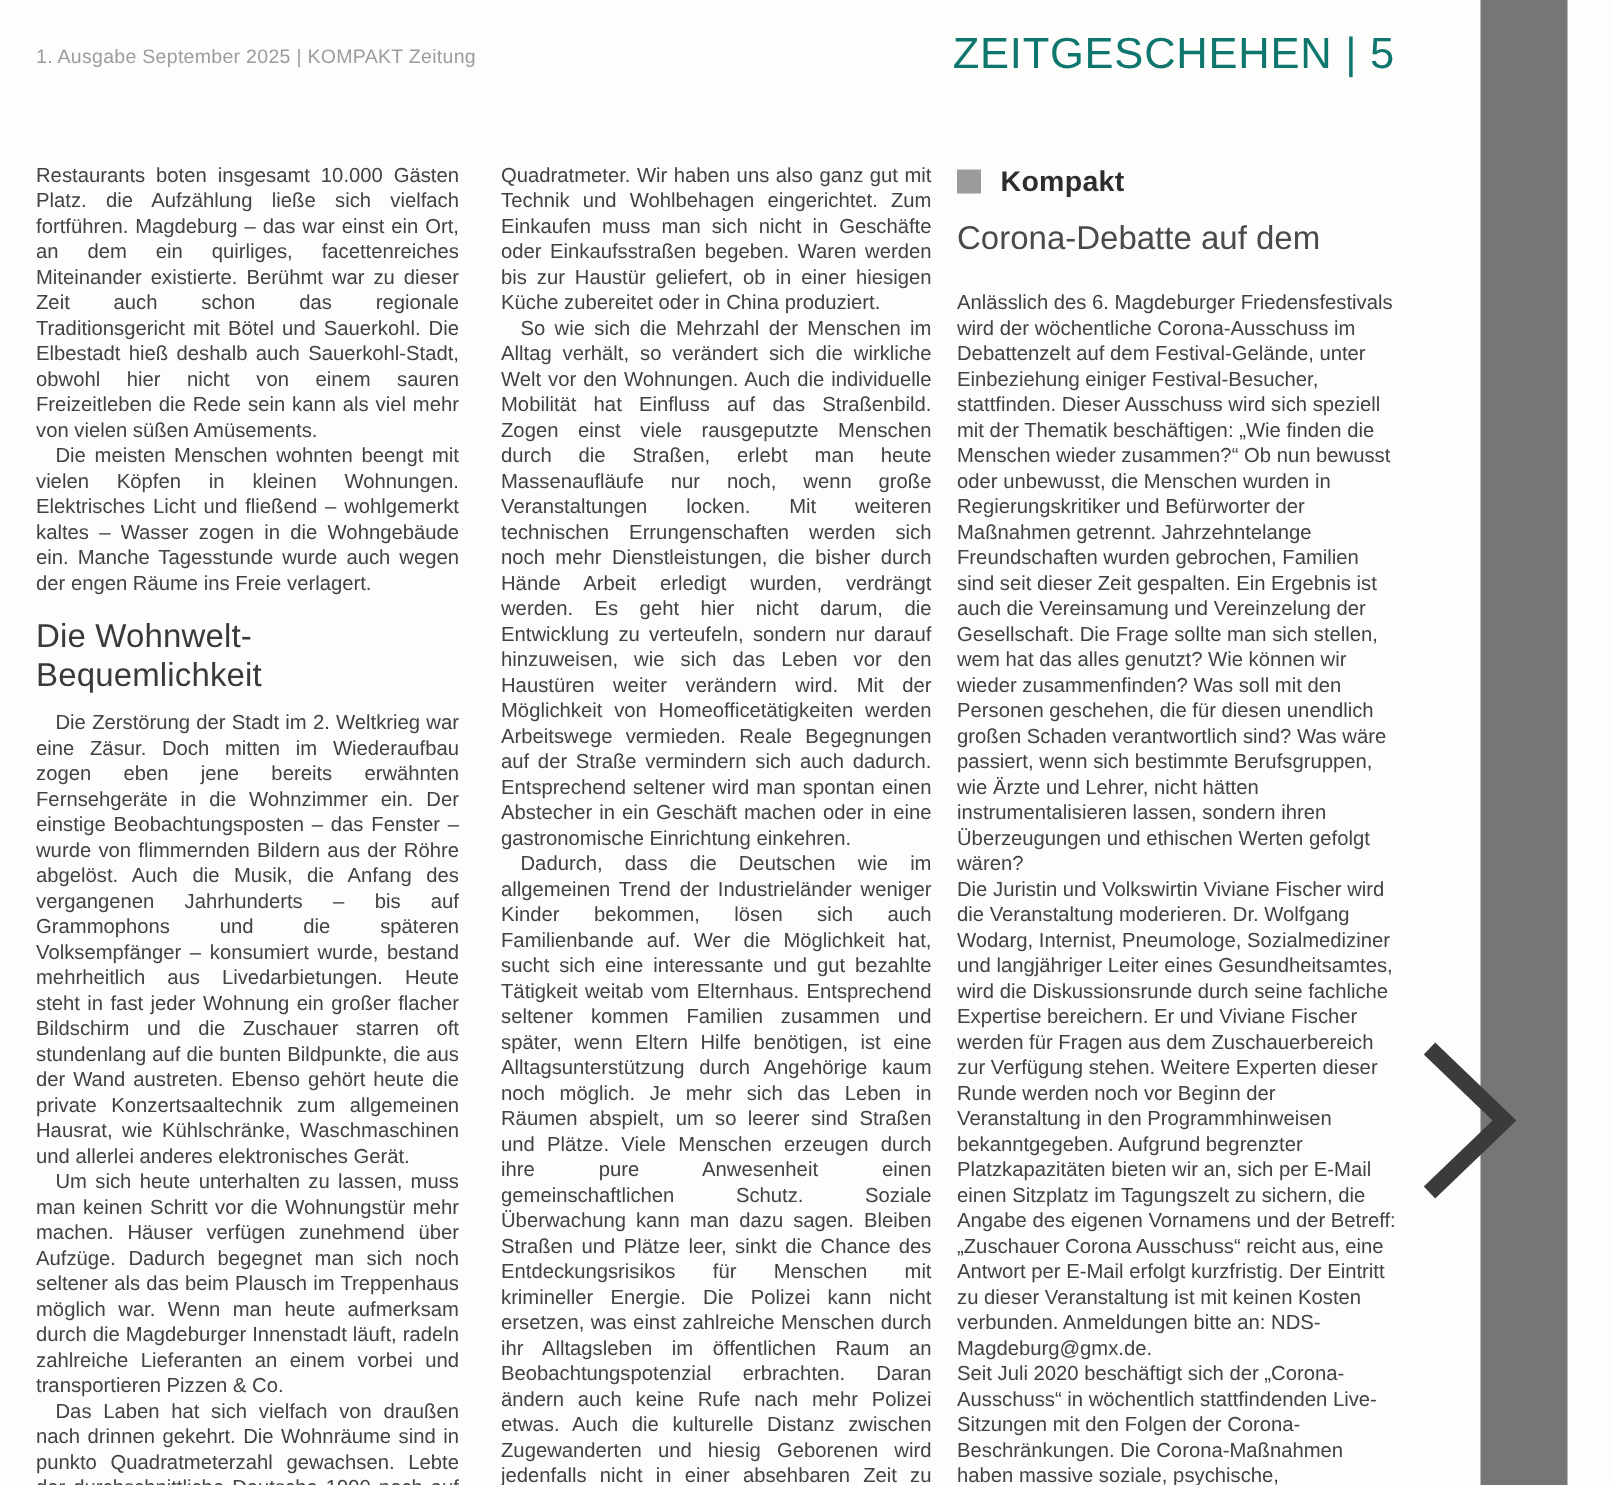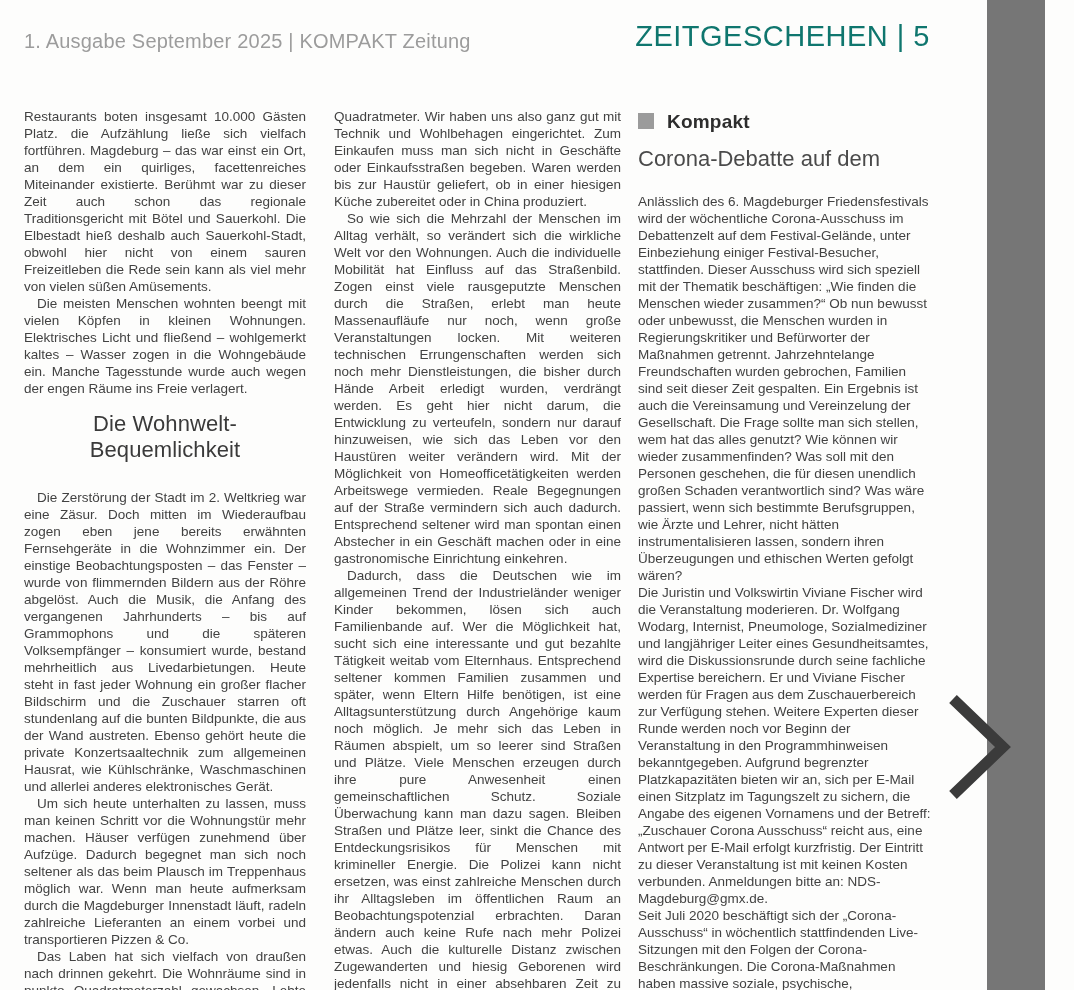--- a/index.html
+++ b/index.html
@@ -7,21 +7,21 @@
     width:1074px;height:990px;position:relative;overflow:hidden;
     background:#fdfdfc;
     font-family:"Liberation Sans","DejaVu Sans",sans-serif;
     -webkit-font-smoothing:antialiased;
   }
   .page{position:absolute;inset:0;}
 
   
   .issue-label{
     position:absolute;left:24px;top:30px;
-    font-size:20px;color:#9c9c9c;letter-spacing:.2px;
+    font-size:13px;color:#9c9c9c;letter-spacing:.2px;
   }
   .section-label{
     position:absolute;left:560px;top:20px;width:370px;
     text-align:right;font-size:29px;color:#0f766e;
     font-weight:400;letter-spacing:.5px;
   }
 
   
   .side-bar{
     position:absolute;top:0;height:990px;
@@ -36,22 +36,22 @@
   
   .col{position:absolute;top:108px;color:#424242;font-size:13.5px;line-height:17px;}
   .col p{margin:0;}
   .col-1{left:24px;width:282px;text-align:justify;hyphens:auto;-webkit-hyphens:auto;}
   .col-2{left:334px;width:287px;text-align:justify;hyphens:auto;-webkit-hyphens:auto;}
   .col-3{left:638px;width:293px;text-align:left;}
   .indent{text-indent:13px;}
 
   .subheading{
     font-size:22px;font-weight:400;color:#3a3a3a;
-    margin:14px 0 26px 0;letter-spacing:.1px;line-height:26px;
-    text-align:center;text-indent:0;
+    margin:14px 0 10px 0;letter-spacing:.1px;line-height:26px;
+    text-align:left;text-indent:0;
   }
 
   
   .kicker-row{display:flex;align-items:flex-start;margin:5px 0 0 0;}
   .kicker-square{
     width:16px;height:16px;background:var(--kicker-square-color,#9b9b9b);
     display:inline-block;flex:0 0 auto;
   }
   .kicker-label{
     font-size:19px;font-weight:700;color:#2d2d2d;margin-left:13px;letter-spacing:.2px;

